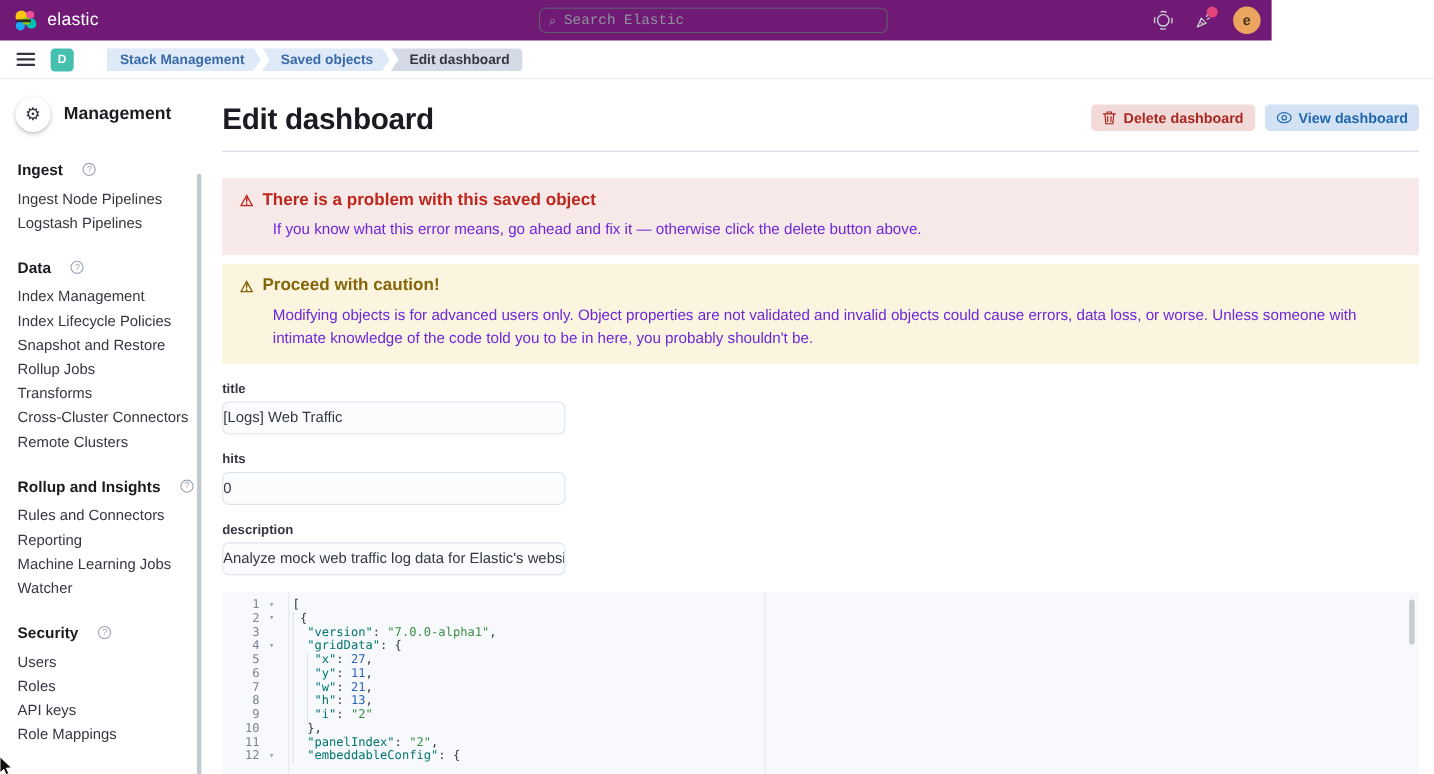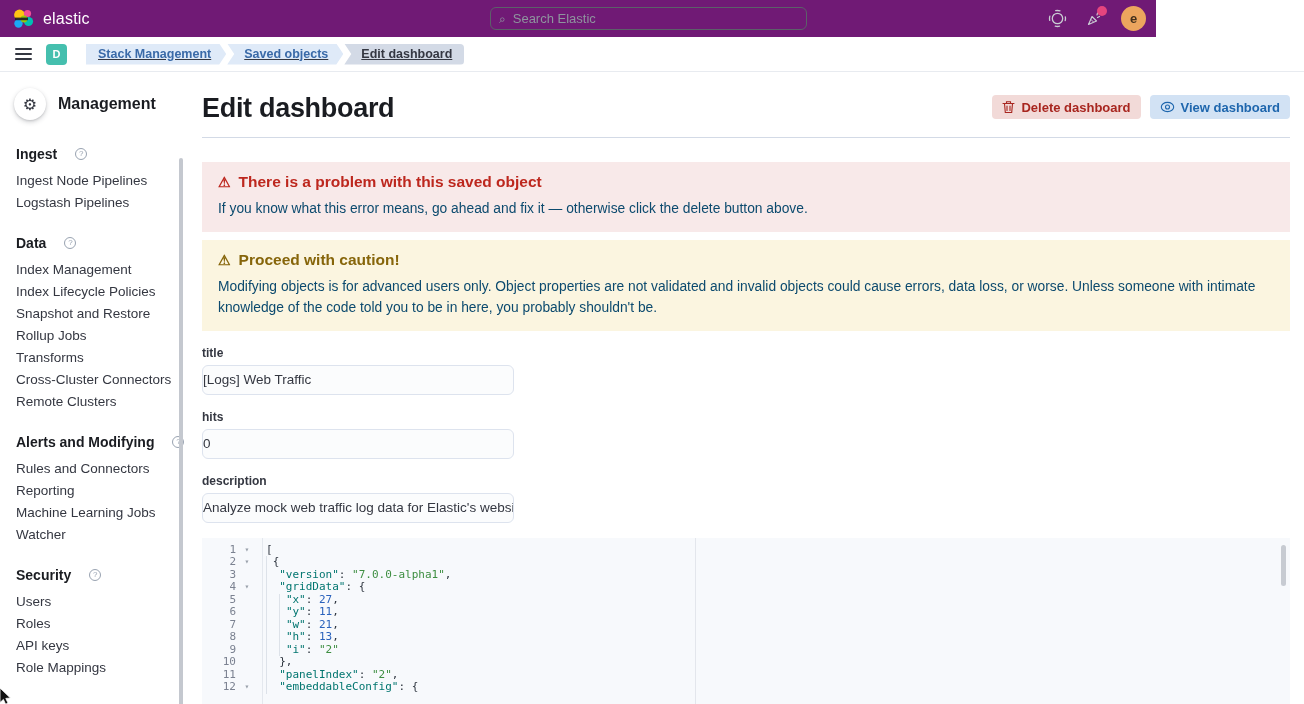--- a/index.html
+++ b/index.html
@@ -8,37 +8,37 @@
 
   
   .topbar { position:absolute; left:0; top:0; width:1156px; height:37px; background:#701a75;
     display:flex; align-items:center; }
   .brand { display:flex; align-items:center; gap:9px; padding-left:12px; }
   .brand-name { color:#fff; font-size:16px; font-weight:500; letter-spacing:.2px; }
   .searchbox { position:absolute; left:490px; top:7px; width:317px; height:23px;
     border:1px solid #5c6069; border-radius:6px; background:transparent;
     display:flex; align-items:center; padding:0 8px; gap:7px; }
   .searchbox input { flex:1; background:transparent; border:none; outline:none;
-    color:#d4dae5; font-size:13px; font-family:Liberation Sans, sans-serif; }
+    color:#d4dae5; font-size:13px; font-family:Liberation Mono, monospace; }
   .searchbox input::placeholder { color:#8e949e; }
   .search-glyph { color:#8e949e; font-size:12px; }
   .top-actions { position:absolute; right:10px; top:0; height:37px; display:flex; align-items:center; gap:17px; }
   .icon-btn { position:relative; width:20px; height:20px; display:flex; align-items:center; justify-content:center; cursor:pointer; }
   .badge-dot { position:absolute; right:-3px; top:-3px; width:10px; height:10px; border-radius:50%; background:#e5457e; }
   .avatar { width:25px; height:25px; border-radius:50%; background:#eca55e; color:#42301c;
     font-size:13px; font-weight:700; display:flex; align-items:center; justify-content:center; }
 
   
   .crumbbar { position:absolute; left:0; top:37px; width:1304px; height:35px; background:#fff;
     border-bottom:1px solid #e8ebf0; display:flex; align-items:center; }
   .hamburger { width:17px; margin-left:15px; cursor:pointer; }
   .hamburger i { display:block; height:2px; background:#343741; margin:3px 0; border-radius:1px; }
   .space-avatar { width:21px; height:21px; border-radius:4px; background:#45bfae; color:#fff;
     font-size:11px; font-weight:700; display:flex; align-items:center; justify-content:center; margin-left:14px; }
-  .crumbs { display:flex; align-items:flex-end; margin-left:19px;text-decoration:underline; }
+  .crumbs { display:flex; align-items:flex-end; margin-left:30px; }
   .crumb { background:#dfeaf8; color:#3a6aa8; font-weight:600; font-size:12.5px; height:21px;
     line-height:21px; padding:0 15px 0 12px; margin-right:1px; cursor:pointer;
     clip-path:polygon(0 0,calc(100% - 7px) 0,100% 50%,calc(100% - 7px) 100%,0 100%); }
   .crumb.notched { padding-left:17px;
     clip-path:polygon(0 0,calc(100% - 7px) 0,100% 50%,calc(100% - 7px) 100%,0 100%,7px 50%); }
   .crumb.last { background:#d3dae6; color:#343741; cursor:default; border-radius:0 4px 4px 0; padding-right:12px;
     clip-path:polygon(0 0,100% 0,100% 100%,0 100%,7px 50%); }
 
   
   .sidebar { position:absolute; left:0; top:72px; width:186px; height:632px; background:#fff; }
@@ -67,21 +67,21 @@
   .btn-danger { background:#f2dad8; color:#a8261f; }
   .btn-primary { background:#d2e2f4; color:#1e66ad; }
   .rule { border:none; border-top:1px solid #d3dae6; margin-top:14px; }
 
   .callout { border-radius:0; padding:10px 16px 12px; }
   .callout-danger { background:#f8e9e9; margin-top:24px; }
   .callout-warning { background:#fbf5e0; margin-top:8px; }
   .callout-title { display:flex; align-items:center; gap:8px; font-size:15.5px; font-weight:600; line-height:20px; }
   .callout-danger .callout-title { color:#bd271e; }
   .callout-warning .callout-title { color:#86650a; }
-  .callout-body { margin-top:6px; font-size:13.8px; line-height:21.5px; color:#0c4a6e; }
+  .callout-body { margin-top:6px; font-size:13.8px; line-height:21.5px; color:#6d28d9;margin-left:30px; }
   .callout-icon { font-size:14px; }
 
   .field { margin-top:15px; }
   .field-label { font-size:12px; font-weight:700; color:#343741; margin-bottom:5px; }
   .field input { width:312px; height:30px; background:#fbfcfd; border:1px solid #dde3ee; border-radius:6px;
     padding:0 0; font-size:13.5px; color:#343741; font-family:"Liberation Sans",sans-serif; outline:none; }
 
   
   .editor { position:relative; margin-top:6px; width:1088px; height:220px; background:#f7f9fc;
     font-family:"DejaVu Sans Mono", monospace; font-size:11px; padding-top:6px; overflow:hidden; cursor:text; }
@@ -175,21 +175,21 @@
         <div class="nav-item">Index Management</div>
         <div class="nav-item">Index Lifecycle Policies</div>
         <div class="nav-item">Snapshot and Restore</div>
         <div class="nav-item">Rollup Jobs</div>
         <div class="nav-item">Transforms</div>
         <div class="nav-item">Cross-Cluster Connectors</div>
         <div class="nav-item">Remote Clusters</div>
       </div>
       <div class="nav-section">
         <div class="nav-heading">
-          <span class="txt">Alerts and Modifying</span>
+          <span class="txt">Rollup and Insights</span>
           <span class="info-icon">?</span>
         </div>
         <div class="nav-item">Rules and Connectors</div>
         <div class="nav-item">Reporting</div>
         <div class="nav-item">Machine Learning Jobs</div>
         <div class="nav-item">Watcher</div>
       </div>
       <div class="nav-section">
         <div class="nav-heading">
           <span class="txt">Security</span>

